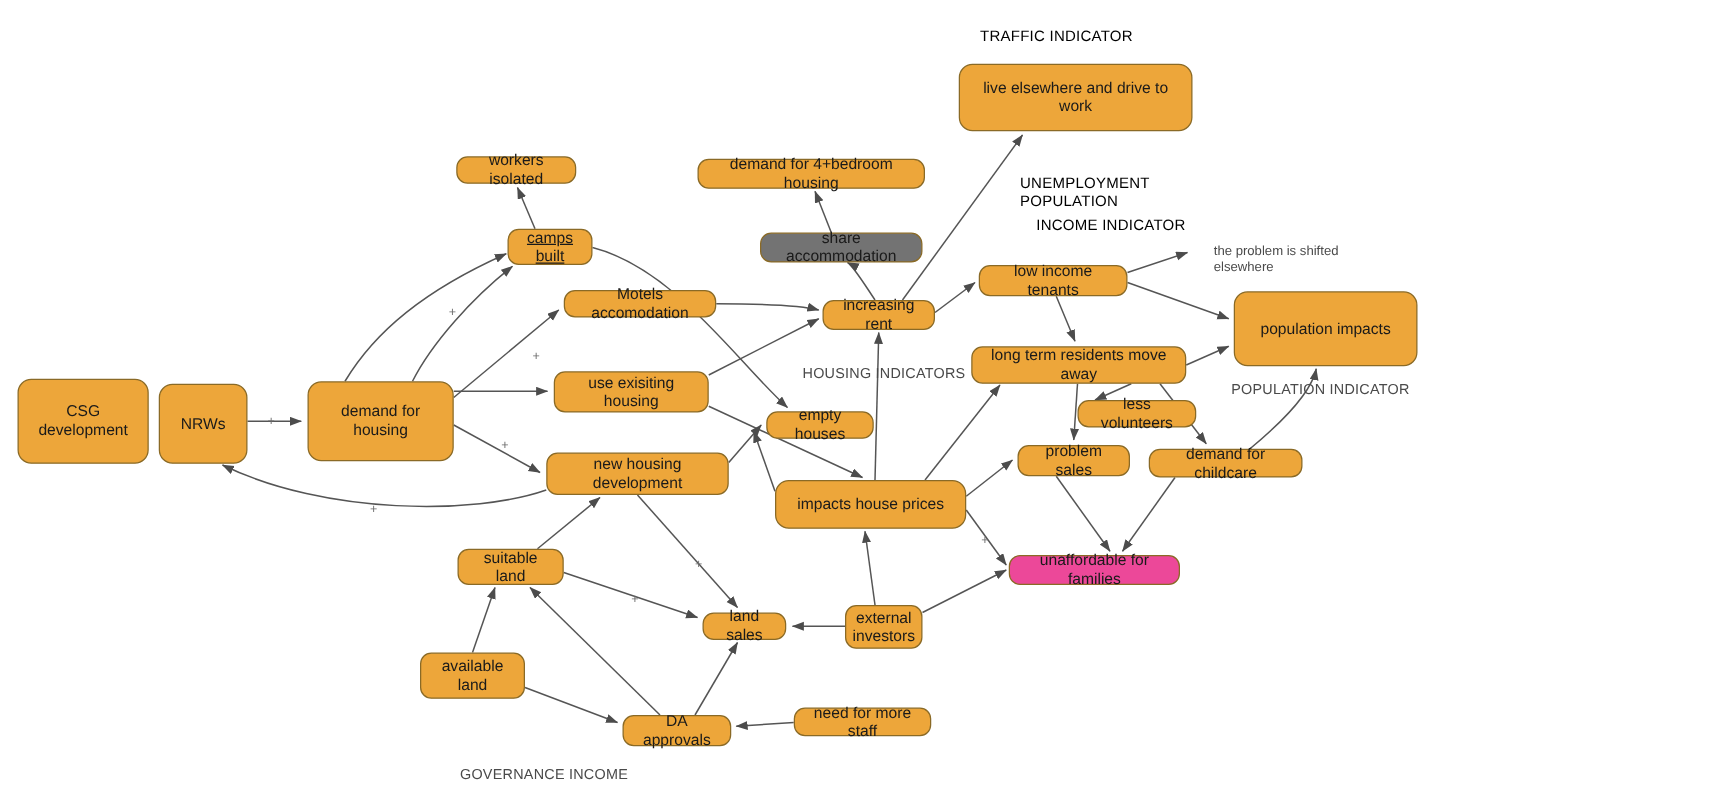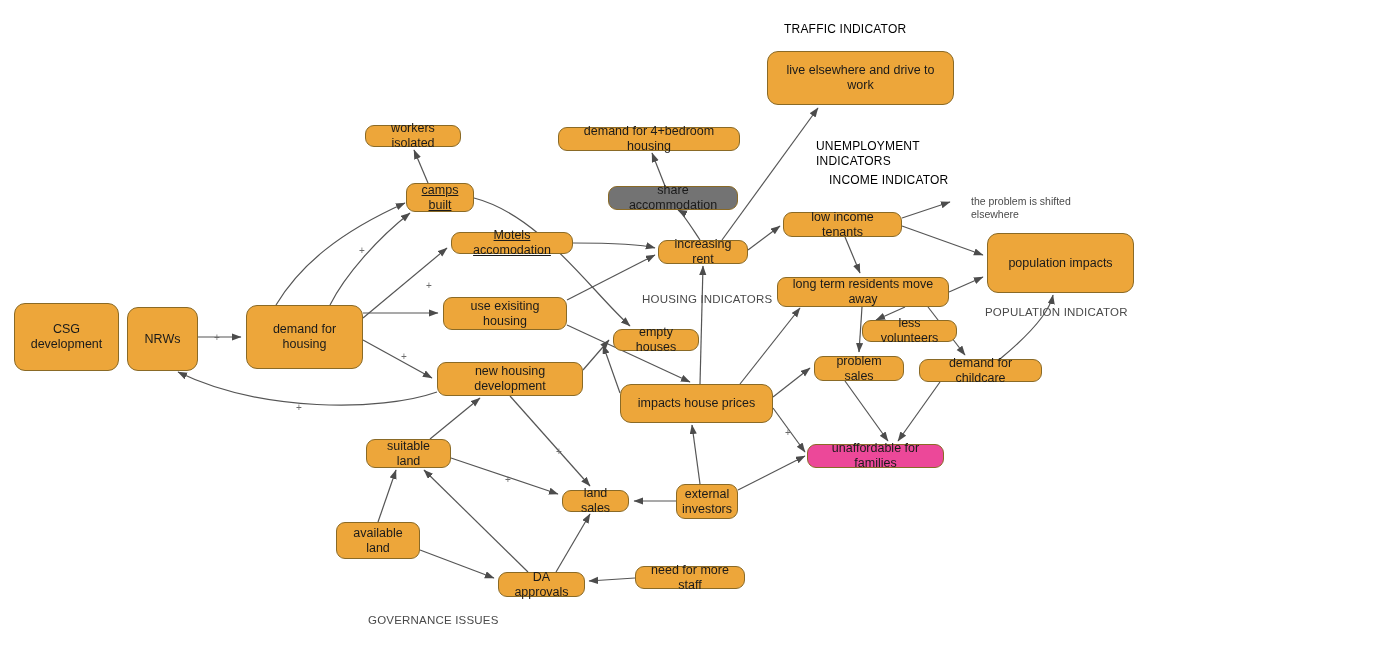--- a/index.html
+++ b/index.html
@@ -88,21 +88,21 @@
       <div class="node big" style="left: 246px; top: 305px; width: 117px; height: 64px; background: rgb(237, 166, 58); border-color: rgb(138, 106, 38);">
         <span style="white-space: pre-line;">demand for housing</span>
       </div>
       <div class="node" style="left: 365px; top: 125px; width: 96px; height: 22px; background: rgb(237, 166, 58); border-color: rgb(138, 106, 38);">
         <span style="white-space: pre-line;">workers isolated</span>
       </div>
       <div class="node" style="left: 406px; top: 183px; width: 68px; height: 29px; background: rgb(237, 166, 58); border-color: rgb(138, 106, 38);">
         <span style="white-space: pre-line; text-decoration: underline;">camps built</span>
       </div>
       <div class="node" style="left: 451px; top: 232px; width: 122px; height: 22px; background: rgb(237, 166, 58); border-color: rgb(138, 106, 38);">
-        <span style="white-space: pre-line; text-decoration: underline;">Motels accomodation</span>
+        <span style="white-space: pre-line;">Motels accomodation</span>
       </div>
       <div class="node" style="left: 443px; top: 297px; width: 124px; height: 33px; background: rgb(237, 166, 58); border-color: rgb(138, 106, 38);">
         <span style="white-space: pre-line;">use exisiting housing</span>
       </div>
       <div class="node" style="left: 437px; top: 362px; width: 146px; height: 34px; background: rgb(237, 166, 58); border-color: rgb(138, 106, 38);">
         <span style="white-space: pre-line;">new housing development</span>
       </div>
       <div class="node" style="left: 558px; top: 127px; width: 182px; height: 24px; background: rgb(237, 166, 58); border-color: rgb(138, 106, 38);">
         <span style="white-space: pre-line;">demand for 4+bedroom housing</span>
       </div>
@@ -158,25 +158,25 @@
       <div class="node" style="left: 498px; top: 572px; width: 87px; height: 25px; background: rgb(237, 166, 58); border-color: rgb(138, 106, 38);">
         <span style="white-space: pre-line;">DA approvals</span>
       </div>
       <div class="node" style="left: 635px; top: 566px; width: 110px; height: 23px; background: rgb(237, 166, 58); border-color: rgb(138, 106, 38);">
         <span style="white-space: pre-line;">need for more staff</span>
       </div>
     </div>
   <div id="caption-layer">
       <div class="caption dark" style="left: 784px; top: 22px;">TRAFFIC INDICATOR</div>
       <div class="caption dark" style="left: 816px; top: 139px;">UNEMPLOYMENT
-INDICATORS</div>
+POPULATION</div>
       <div class="caption dark" style="left: 829px; top: 173px;">INCOME INDICATOR</div>
       <div class="caption" style="left: 642px; top: 292px;">HOUSING INDICATORS</div>
       <div class="caption" style="left: 985px; top: 305px;">POPULATION INDICATOR</div>
-      <div class="caption" style="left: 368px; top: 613px;">GOVERNANCE ISSUES</div>
+      <div class="caption" style="left: 368px; top: 613px;">GOVERNANCE INCOME</div>
       <div class="note" style="left: 955px; top: 195px;">the problem is shifted
 elsewhere</div>
       <div class="eplus" style="left: 214px; top: 333px;">+</div>
       <div class="eplus" style="left: 359px; top: 246px;">+</div>
       <div class="eplus" style="left: 426px; top: 281px;">+</div>
       <div class="eplus" style="left: 401px; top: 352px;">+</div>
       <div class="eplus" style="left: 296px; top: 403px;">+</div>
       <div class="eplus" style="left: 505px; top: 475px;">+</div>
       <div class="eplus" style="left: 556px; top: 447px;">+</div>
       <div class="eplus" style="left: 785px; top: 428px;">+</div>

